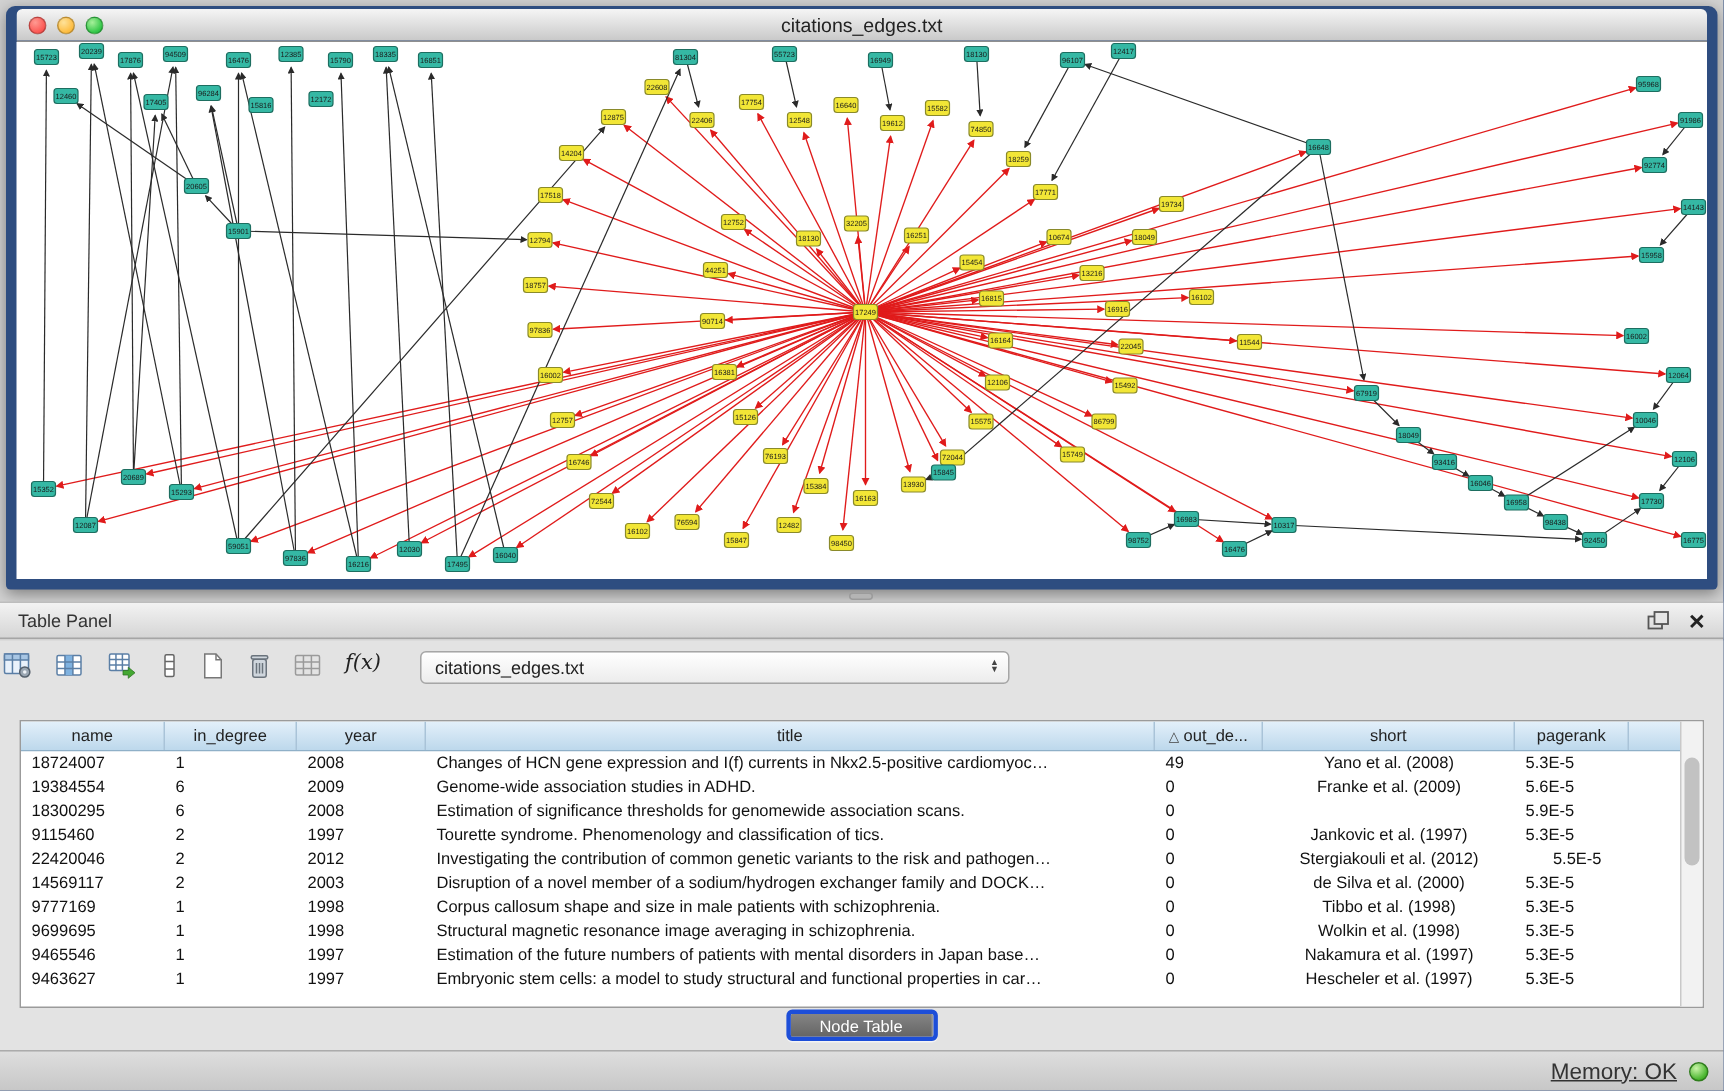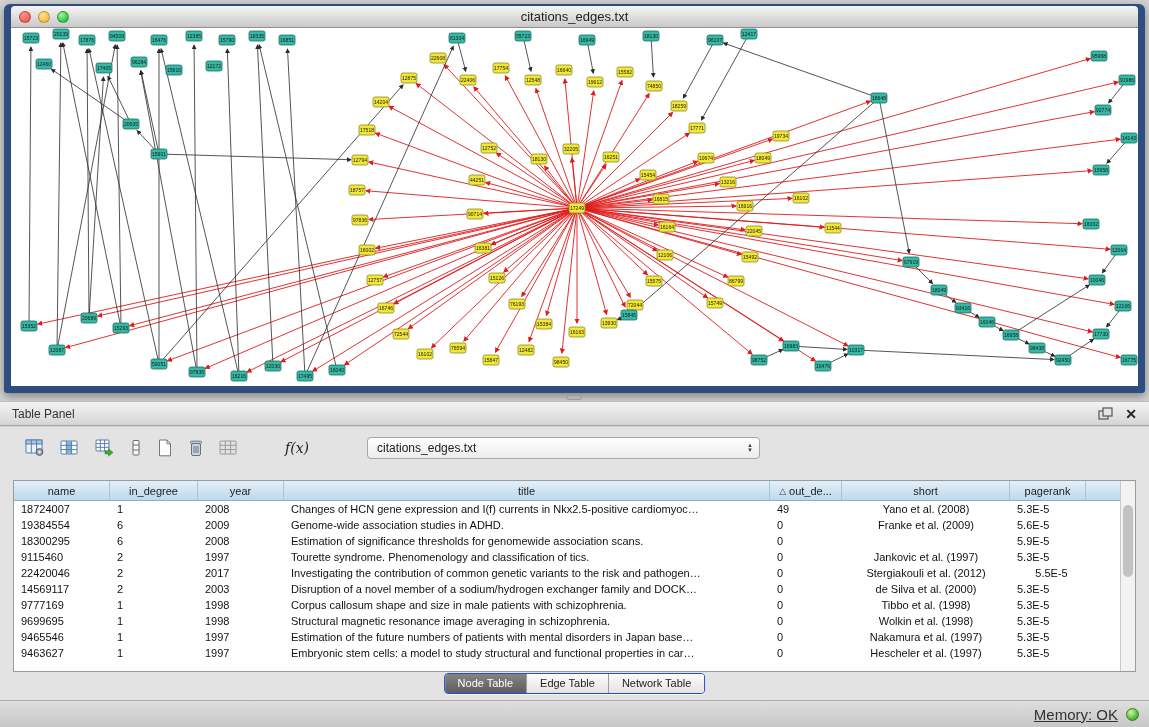--- a/index.html
+++ b/index.html
@@ -26,21 +26,21 @@
   
   .panel-header{position:absolute;left:0;top:401px;width:1149px;height:25px;
                 background:linear-gradient(#f3f3f3,#d5d5d5);border-top:1px solid #bdbdbd;
                 border-bottom:1px solid #a5a5a5;display:flex;align-items:center;}
   .panel-title{font-size:12px;color:#333;margin-left:12px;flex:1;}
   .ph-icons{display:flex;align-items:center;gap:12px;margin-right:12px;}
   .ph-btn{background:none;border:none;cursor:default;display:flex;align-items:center;color:#333;}
   .close-x{font-size:14px;font-weight:bold;color:#222;line-height:14px;}
 
   .panel-body{position:absolute;left:0;top:427px;width:1149px;height:273px;background:#e3e3e3;}
-  .toolbar{position:absolute;left:24px;top:7px;height:28px;display:flex;align-items:center;gap:32px;}
+  .toolbar{position:absolute;left:1px;top:7px;height:28px;display:flex;align-items:flex-start;}
   .tbtn{background:none;border:none;margin-right:13px;padding:1px;display:flex;align-items:center;}
   .fxbtn{font-family:"DejaVu Serif",serif;font-style:italic;font-size:14px;color:#222;background:none;border:none;margin-right:4px;}
   .combo{margin-left:22px;width:393px;height:22px;border:1px solid #a6a6a6;border-radius:4px;
          background:linear-gradient(#ffffff,#ececec);display:flex;align-items:center;
          font-size:12px;padding:0 6px 0 9px;color:#222;box-shadow:inset 0 1px 1px rgba(255,255,255,.8);}
   .combo .arrows{margin-left:auto;display:flex;flex-direction:column;font-size:6px;line-height:5px;color:#444;}
 
   .tablewrap{position:absolute;left:13px;top:53px;width:1123px;height:192px;background:#fff;
              border:1px solid #9b9b9b;display:flex;}
   .tmain{flex:1;overflow:hidden;}
@@ -49,21 +49,21 @@
       border-right:1px solid #a9c3d8;height:100%;overflow:hidden;white-space:nowrap;}
   .th.fill{flex:1;border-right:none;}
   .sort{font-size:9px;margin-right:3px;color:#444;}
   .tr{display:flex;height:16px;background:#fff;}
   .td{font-size:11px;color:#111;line-height:16px;padding-left:7px;white-space:nowrap;overflow:hidden;}
   .td.c5{text-align:center;padding-left:0;}
   .vscroll{width:15px;background:#f2f2f2;border-left:1px solid #c9c9c9;position:relative;}
   .vthumb{position:absolute;left:2px;top:24px;width:10px;height:72px;border-radius:6px;background:#c2c2c2;}
 
   .tabs{position:absolute;left:50%;transform:translateX(-50%);top:246px;display:flex;height:21px;
-        border:1px solid #1d4ed8;border-radius:4px;overflow:hidden;box-shadow:0 1px 0 rgba(255,255,255,.6);}
+        border:3px solid #1d4ed8;border-radius:4px;overflow:hidden;box-shadow:0 1px 0 rgba(255,255,255,.6);flex-direction:column;}
   .seg{font-size:11px;padding:0 13px;border:none;border-right:1px solid #979797;
        background:linear-gradient(#fcfcfc,#e4e4e4);color:#222;font-family:inherit;line-height:19px;}
   .seg:last-child{border-right:none;}
   .seg.active{background:linear-gradient(#848484,#5d5d5d);color:#fff;}
 
   
   .statusbar{position:absolute;left:0;top:700px;width:1149px;height:27px;
              background:linear-gradient(#dedede,#c7c7c7);border-top:1px solid #ababab;
              display:flex;align-items:center;justify-content:flex-end;}
   .mem{font-size:15px;color:#333;margin-right:8px;text-decoration:underline;}
@@ -823,21 +823,21 @@
             <div class="td c1" style="width: 88px;">2</div>
             <div class="td c2" style="width: 86px;">1997</div>
             <div class="td c3" style="width: 486px;">Tourette syndrome. Phenomenology and classification of tics.</div>
             <div class="td c4" style="width: 72px;">0</div>
             <div class="td c5" style="width: 168px;">Jankovic et al. (1997)</div>
             <div class="td c6" style="width: 76px;">5.3E-5</div>
           </div>
           <div class="tr">
             <div class="td c0" style="width: 96px;">22420046</div>
             <div class="td c1" style="width: 88px;">2</div>
-            <div class="td c2" style="width: 86px;">2017</div>
+            <div class="td c2" style="width: 86px;">2012</div>
             <div class="td c3" style="width: 486px;">Investigating the contribution of common genetic variants to the risk and pathogen…</div>
             <div class="td c4" style="width: 72px;">0</div>
             <div class="td c5" style="width: 168px;">Stergiakouli et al. (2012)</div>
             <div class="td c6" style="width: 76px; text-align: center;">5.5E-5</div>
           </div>
           <div class="tr">
             <div class="td c0" style="width: 96px;">14569117</div>
             <div class="td c1" style="width: 88px;">2</div>
             <div class="td c2" style="width: 86px;">2003</div>
             <div class="td c3" style="width: 486px;">Disruption of a novel member of a sodium/hydrogen exchanger family and DOCK…</div>

